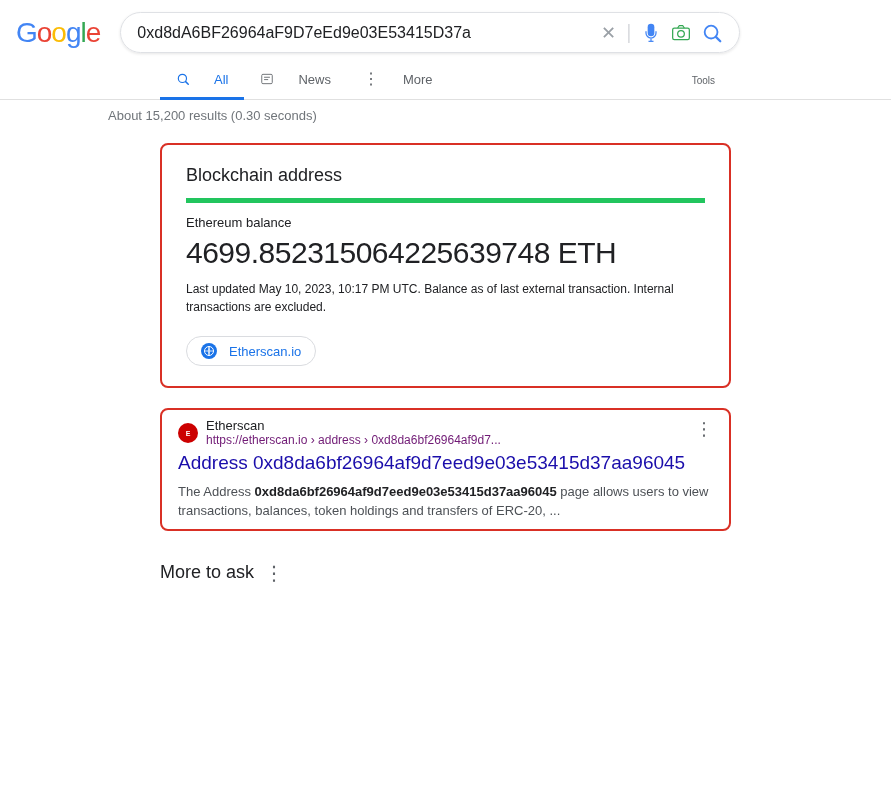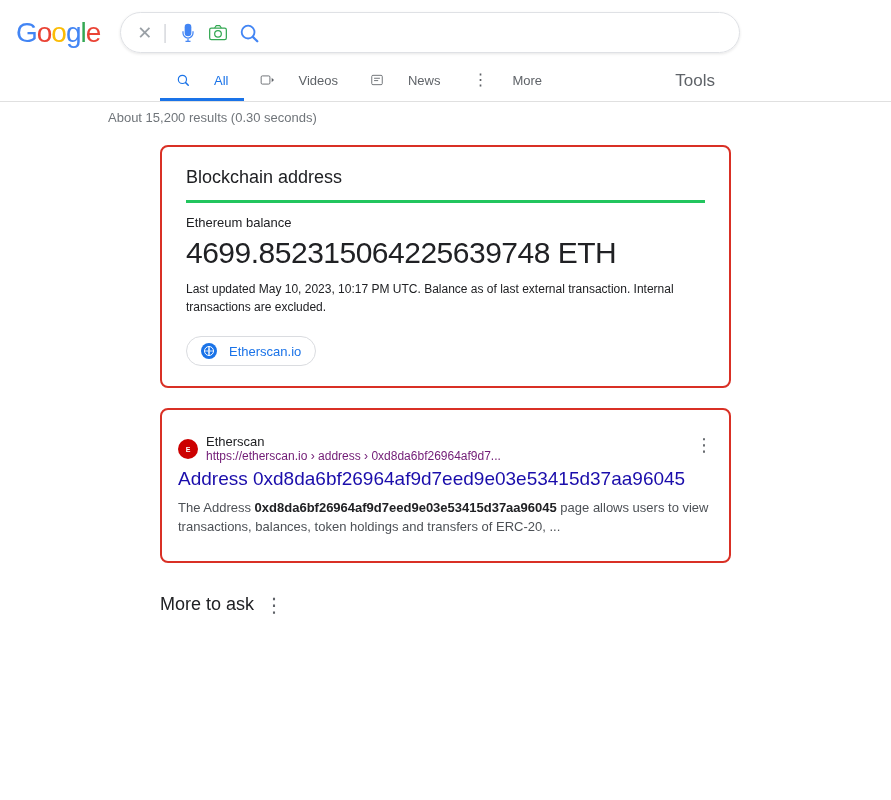--- a/index.html
+++ b/index.html
@@ -106,21 +106,21 @@
       margin-bottom: -1px;
     }
     .nav-tab.active {
       color: #1a73e8;
       border-bottom: 3px solid #1a73e8;
     }
 
     .nav-tools {
       margin-left: auto;
       padding: 10px 16px;
-      font-size: 17px;
+      font-size: 10px;
       color: #5f6368;
       cursor: pointer;
     }
 
     
     .results-count {
       padding: 8px 108px;
       font-size: 13px;
       color: #70757a;
     }
@@ -138,21 +138,21 @@
       padding: 20px 24px;
       margin: 12px 0 20px 0;
       max-width: 600px;
     }
 
     .blockchain-title {
       font-size: 18px;
       font-weight: 400;
       color: #202124;
       padding-bottom: 12px;
-      border-bottom: 3px solid #22c55e;
+      border-bottom: 5px solid #22c55e;
       margin-bottom: 12px;
     }
 
     .eth-label {
       font-size: 13px;
       color: #202124;
       margin-bottom: 6px;
     }
 
     .eth-balance {
@@ -191,21 +191,21 @@
       display: flex;
       align-items: center;
       justify-content: center;
       flex-shrink: 0;
     }
 
     
     .result-card {
       border: 2px solid #d93025;
       border-radius: 8px;
-      padding: 24px 16px;
+      padding: 8px 16px;
       margin: 0 0 20px 0;
       max-width: 600px;
     }
 
     .result-source {
       display: flex;
       align-items: center;
       gap: 8px;
       margin-bottom: 4px;
     }
@@ -292,20 +292,21 @@
   <div class="google-logo">
     <span class="g-blue">G</span>
       <span class="g-red">o</span>
       <span class="g-yellow">o</span>
       <span class="g-blue">g</span>
       <span class="g-green">l</span>
       <span class="g-red">e</span>
   </div>
 
   <div class="search-bar">
+    <span class="search-bar-text">0xd8dA6BF26964aF9D7eEd9e03E53415D37a</span>
     <div class="search-bar-icons">
       <span class="close-x icon-btn">✕</span>
       <span style="color:#dadce0; font-size:20px;">|</span>
       <span class="icon-btn">
         <svg class="mic-icon-svg" viewBox="0 0 24 24" fill="none">
           <path d="M12 1a4 4 0 0 1 4 4v7a4 4 0 0 1-8 0V5a4 4 0 0 1 4-4z" fill="#4285F4"></path>
           <path d="M6 10v2a6 6 0 0 0 12 0v-2" stroke="#4285F4" stroke-width="1.5" fill="none"></path>
           <line x1="12" y1="19" x2="12" y2="22" stroke="#4285F4" stroke-width="1.5"></line>
           <line x1="9" y1="22" x2="15" y2="22" stroke="#4285F4" stroke-width="1.5"></line>
         </svg>
@@ -330,27 +331,20 @@
 <div class="nav-tabs">
   <div class="nav-tab active">
     <svg width="14" height="14" viewBox="0 0 24 24">
         <circle cx="11" cy="11" r="7" stroke="#1a73e8" stroke-width="2" fill="none"></circle>
         <line x1="16.5" y1="16.5" x2="21" y2="21" stroke="#1a73e8" stroke-width="2.5" stroke-linecap="round"></line>
       </svg>
     <span>All</span>
   </div>
   <div class="nav-tab">
     <svg width="14" height="14" viewBox="0 0 24 24">
-        <rect x="2" y="5" width="15" height="14" rx="2" stroke="#5f6368" stroke-width="1.5" fill="none"></rect>
-        <polygon points="20,8 24,12 20,16" fill="#5f6368"></polygon>
-      </svg>
-    <span>Videos</span>
-  </div>
-  <div class="nav-tab">
-    <svg width="14" height="14" viewBox="0 0 24 24">
         <rect x="3" y="4" width="18" height="16" rx="2" stroke="#5f6368" stroke-width="1.5" fill="none"></rect>
         <line x1="7" y1="9" x2="17" y2="9" stroke="#5f6368" stroke-width="1.5"></line>
         <line x1="7" y1="13" x2="14" y2="13" stroke="#5f6368" stroke-width="1.5"></line>
       </svg>
     <span>News</span>
   </div>
   <div class="nav-tab">
     <span style="font-size:16px; color:#5f6368; line-height:1;">⋮</span>
     <span>More</span>
   </div>

